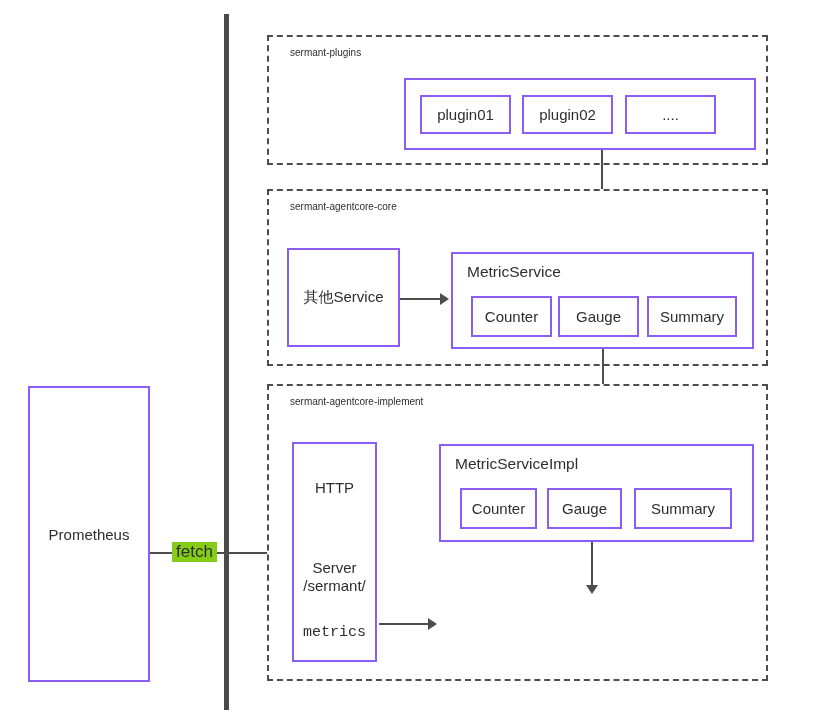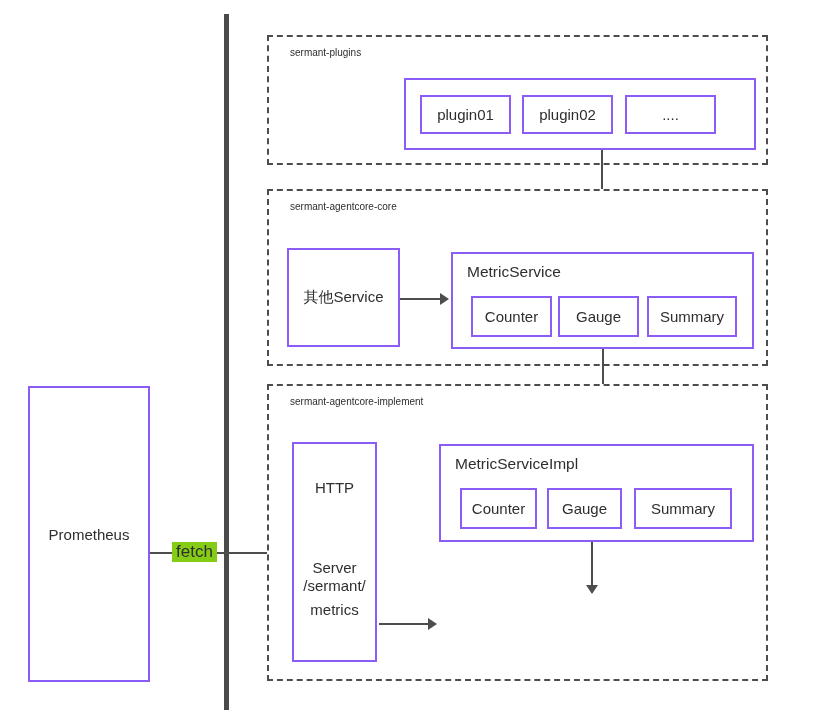--- a/index.html
+++ b/index.html
@@ -125,21 +125,21 @@
   <div class="arrow-down" style="left:597px;top:433px;"></div>
 
   <div class="dashed" style="left:267px;top:384px;width:501px;height:297px;">
     <div class="group-title">sermant-agentcore-implement</div>
   </div>
 
   <div class="box" style="left:292px;top:442px;width:85px;height:220px;">
     <div class="http-line" style="top:28px;">HTTP</div>
     <div class="http-line" style="top:64px;margin-top:44px;">Server</div>
     <div class="http-line" style="top:126px;">/sermant/</div>
-    <div class="http-line" style="top:150px;">metrics</div>
+    <div class="http-line" style="top:173px;font-family:Liberation Mono, monospace;">metrics</div>
   </div>
 
   <div class="box" style="left:439px;top:444px;width:315px;height:98px;">
     <div class="inner-label">MetricServiceImpl</div>
     <div class="box center-text" style="left:19px;top:42px;width:77px;height:41px;">
       <span>Counter</span>
     </div>
     <div class="box center-text" style="left:106px;top:42px;width:75px;height:41px;">
       <span>Gauge</span>
     </div>

